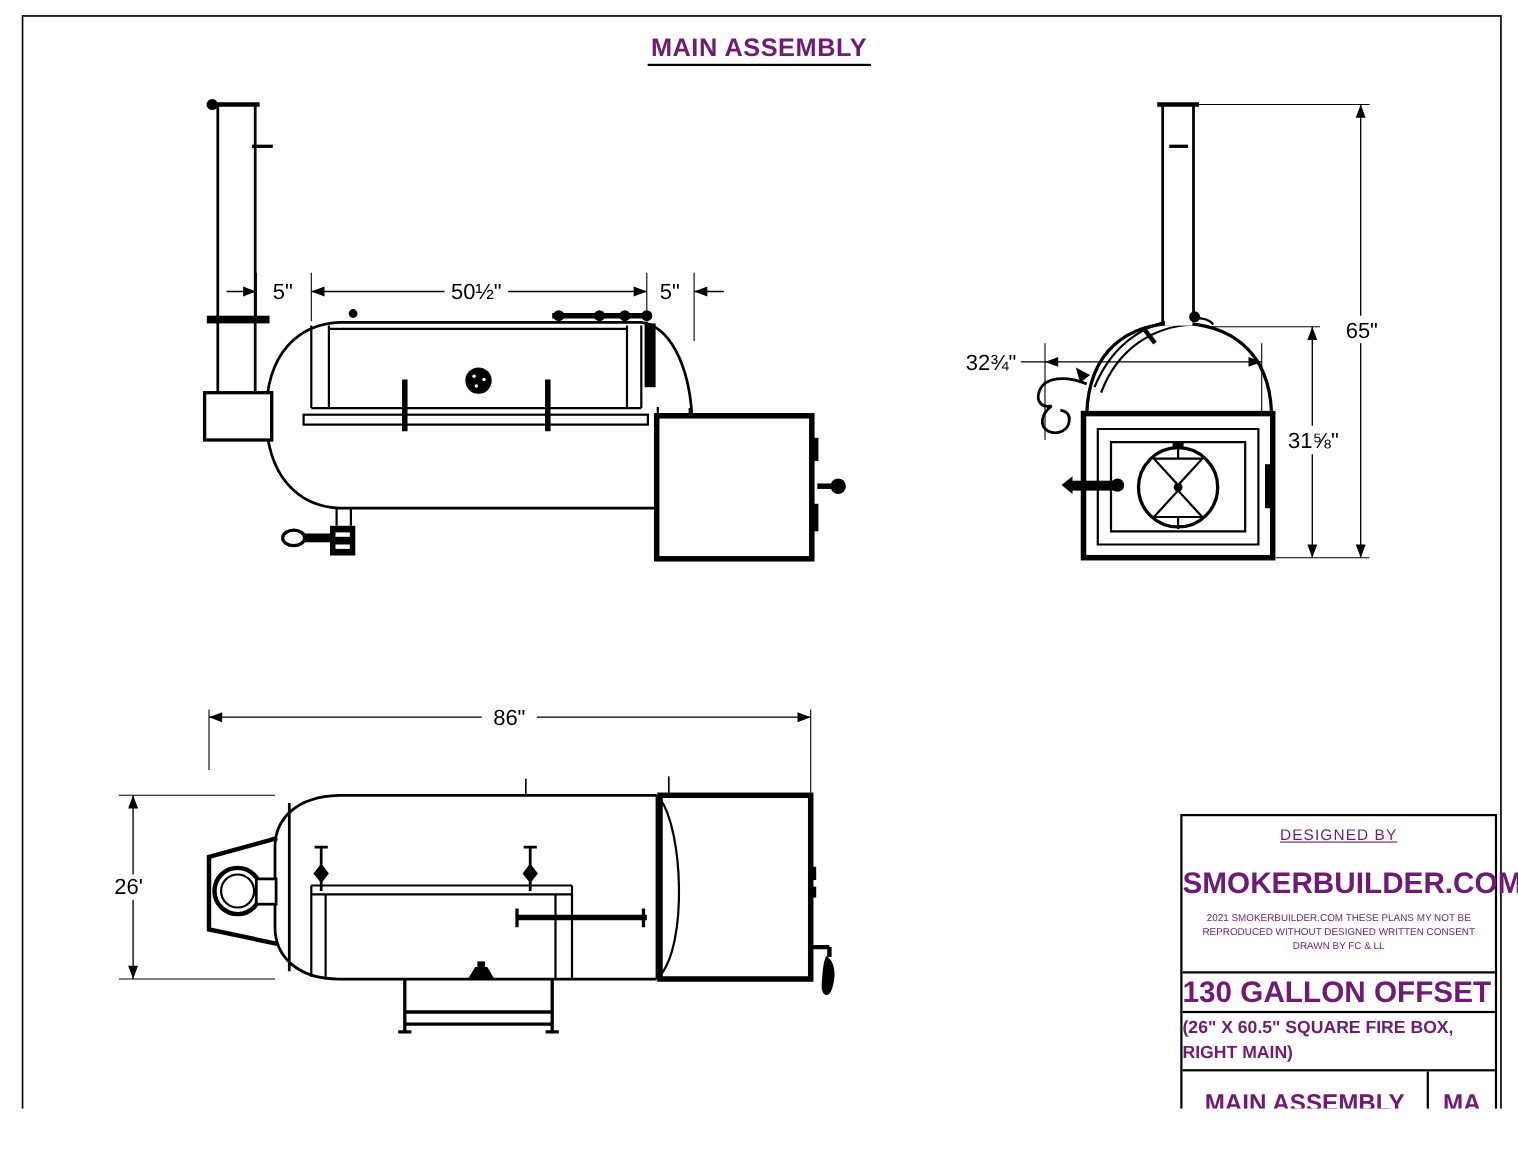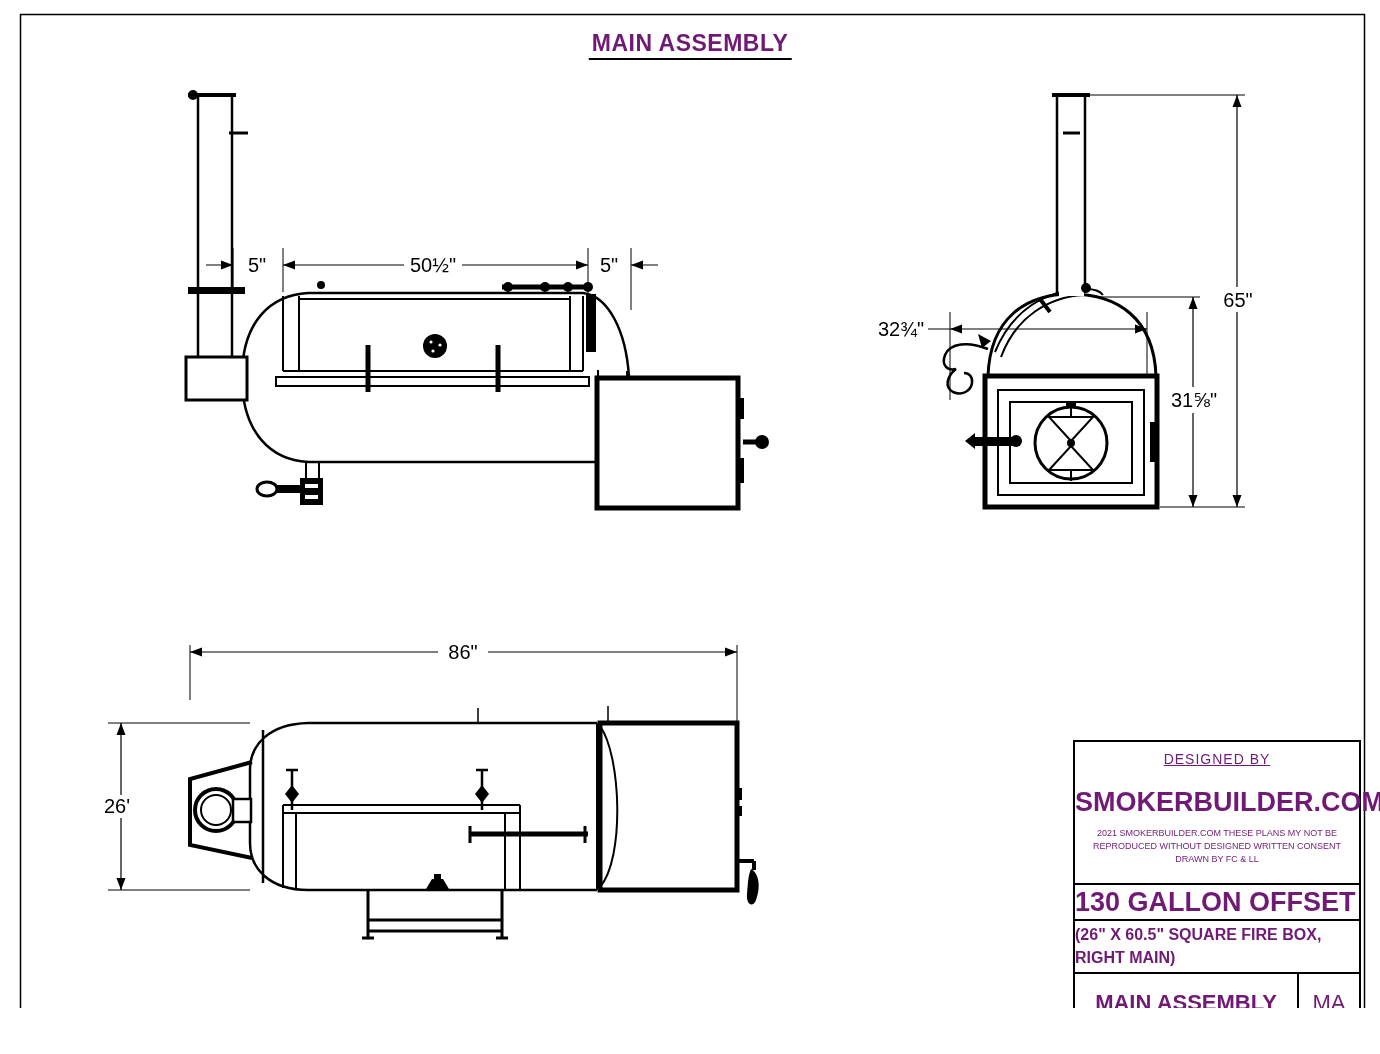--- a/index.html
+++ b/index.html
@@ -29,21 +29,21 @@
   .tblock{position:absolute;left:1073px;top:740px;width:288px;height:295px;border:2px solid #000;box-sizing:border-box;background:#fff;}
   .tb-top{height:143px;border-bottom:2px solid #000;box-sizing:border-box;text-align:center;}
   .tb-designed{display:inline-block;margin-top:9px;font-size:14px;letter-spacing:1px;text-decoration:underline;}
   .tb-company{margin-top:19px;font-size:27px;font-weight:bold;letter-spacing:0;white-space:nowrap;}
   .tb-copy{margin-top:9px;font-size:9px;font-weight:normal;line-height:1.45;}
   .tb-mid{height:89px;border-bottom:2px solid #000;box-sizing:border-box;text-align:left;}
   .tb-product{font-size:27px;font-weight:bold;border-bottom:2px solid #000;line-height:34px;white-space:nowrap;}
   .tb-sub{font-size:16px;font-weight:bold;line-height:1.45;margin-top:2px;}
   .tb-bot{height:57px;display:flex;}
   .tb-sheet{width:224px;border-right:2px solid #000;box-sizing:border-box;display:flex;align-items:center;justify-content:center;font-size:22px;font-weight:bold;}
-  .tb-code{flex:1;display:flex;align-items:center;justify-content:center;font-size:22px;font-weight:normal;}
+  .tb-code{flex:1;display:flex;align-items:center;justify-content:center;font-size:22px;font-weight:bold;}
 </style>
 </head>
 <body>
 
 <div class="sheet">
 
   <div class="main-title">MAIN ASSEMBLY</div>
 
   <svg width="1380" height="1054" viewBox="0 0 1380 1054">
 

